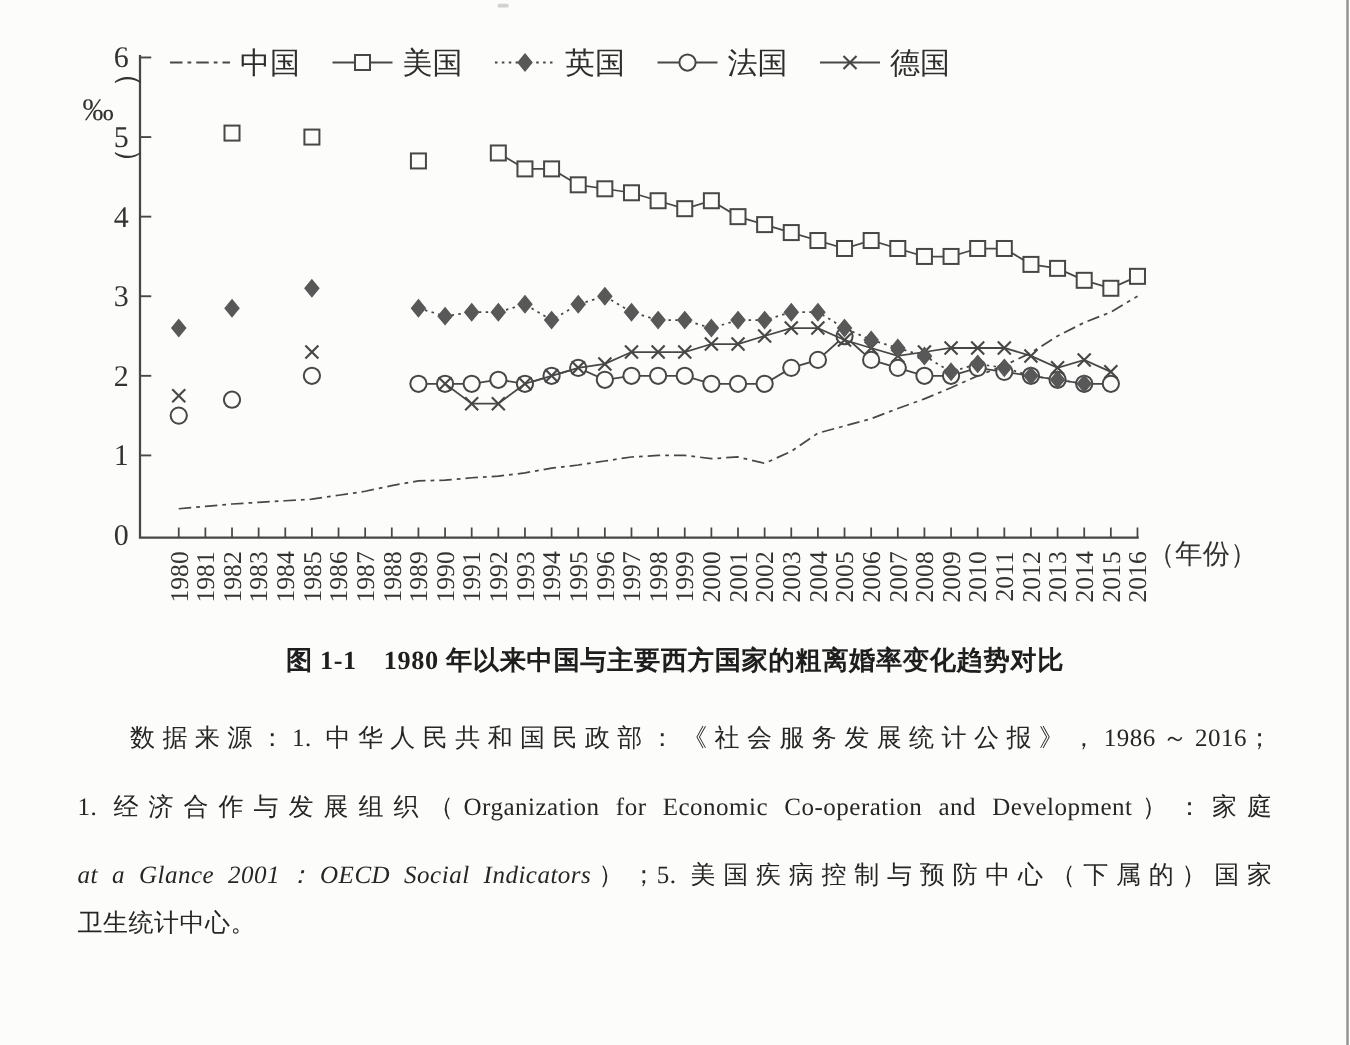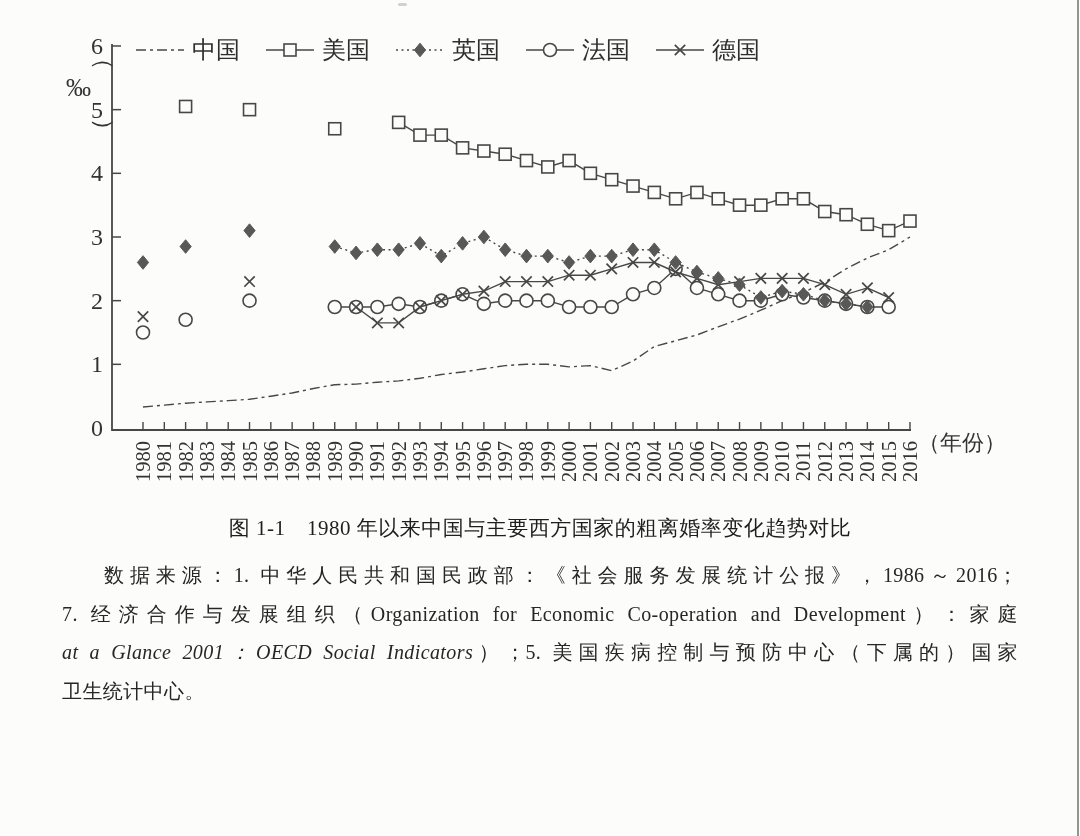--- a/index.html
+++ b/index.html
@@ -5,29 +5,29 @@
   html,body{margin:0;padding:0;}
   body{
     width:1080px;height:836px;overflow:hidden;position:relative;
     background:#fcfcfa;
     font-family:"Liberation Serif","DejaVu Serif",serif;
     color:#2b2b2b;
   }
   #chart{position:absolute;left:0;top:0;}
   .fig-title{
     position:absolute;left:60px;top:514px;width:960px;
-    text-align:center;font-weight:normal;font-size:21px;letter-spacing:.5px;
+    text-align:center;font-weight:bold;font-size:21px;letter-spacing:.5px;
     color:#1e1e1e;
   }
   .src{
     position:absolute;left:62px;top:556px;width:956px;
     font-size:20px;line-height:38.6px;color:#262626;
   }
   .src .line{text-align:justify;letter-spacing:.4px;}
-  .src .line.j{text-align-last:justify;}
+  .src .line.j{text-align-last:justify;margin-top:16px;}
   .src .line.first{text-indent:2.1em;}
   .src .i{font-style:italic;}
   .scan-edge{position:absolute;top:0;bottom:0;right:1px;width:2px;background:#949494;}
   .scan-dot{position:absolute;left:398px;top:3px;width:9px;height:3px;background:#c6c6c3;border-radius:2px;opacity:.8;}
 </style>
 </head>
 <body>
 
 <svg id="chart" width="1080" height="505" viewBox="0 0 1080 505" xmlns="http://www.w3.org/2000/svg">
     <g>
@@ -314,19 +314,19 @@
         <line x1="674.8" y1="55.2" x2="685.2" y2="44.8" stroke="#474747" stroke-width="1.7"></line>
         <text x="712" y="58" font-size="24" fill="#2e2e2e">德国</text>
       </g>
     </g>
   </svg>
 
 <div class="fig-title">图 1-1　1980 年以来中国与主要西方国家的粗离婚率变化趋势对比</div>
 
 <div class="src">
     <div class="line j first"><span>数据来源：1. 中华人民共和国民政部：《社会服务发展统计公报》，1986～2016；</span></div>
-    <div class="line j"><span>7. 经济合作与发展组织（Organization for Economic Co-operation and Development）：家庭</span></div>
+    <div class="line j"><span>1. 经济合作与发展组织（Organization for Economic Co-operation and Development）：家庭</span></div>
     <div class="line j"><span class="i">at a Glance 2001：OECD Social Indicators</span><span>）；5. 美国疾病控制与预防中心（下属的）国家</span></div>
     <div class="line"><span>卫生统计中心。</span></div>
   </div>
 
 <div class="scan-dot"></div>
 <div class="scan-edge"></div>
 
 </body></html>

